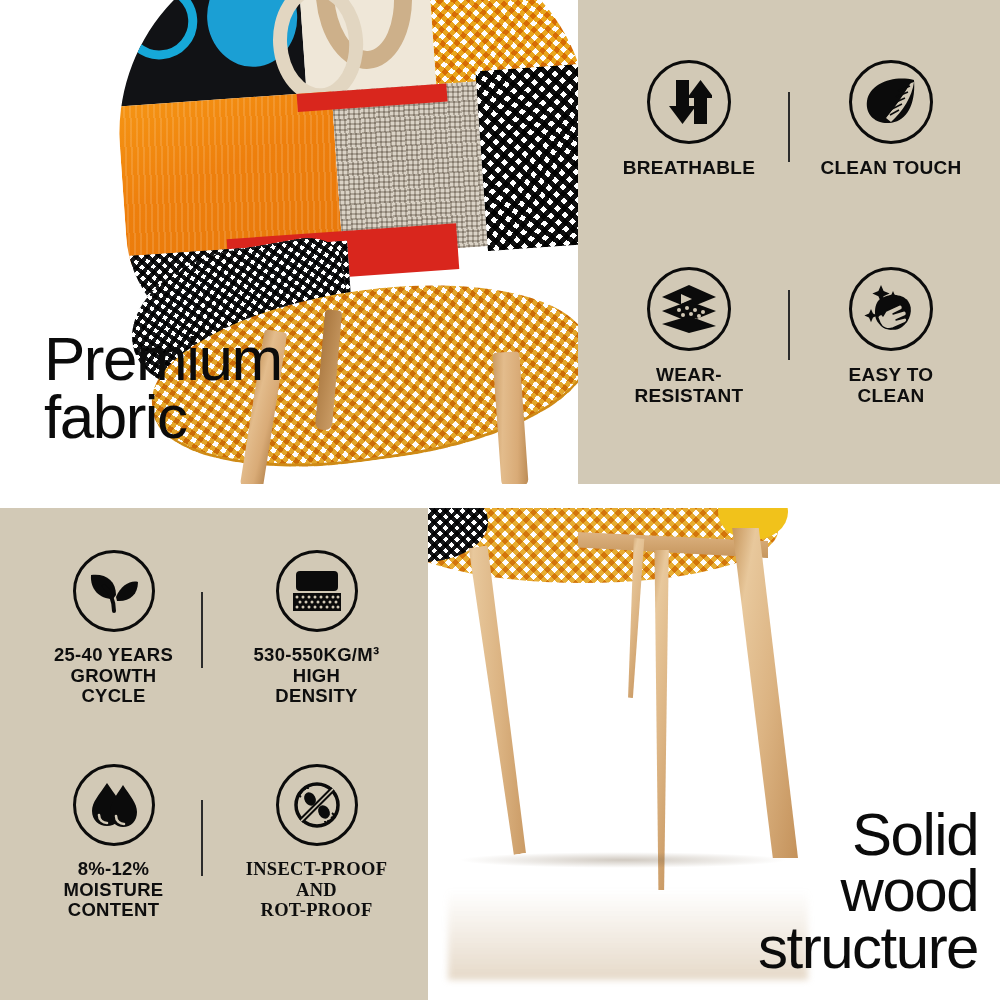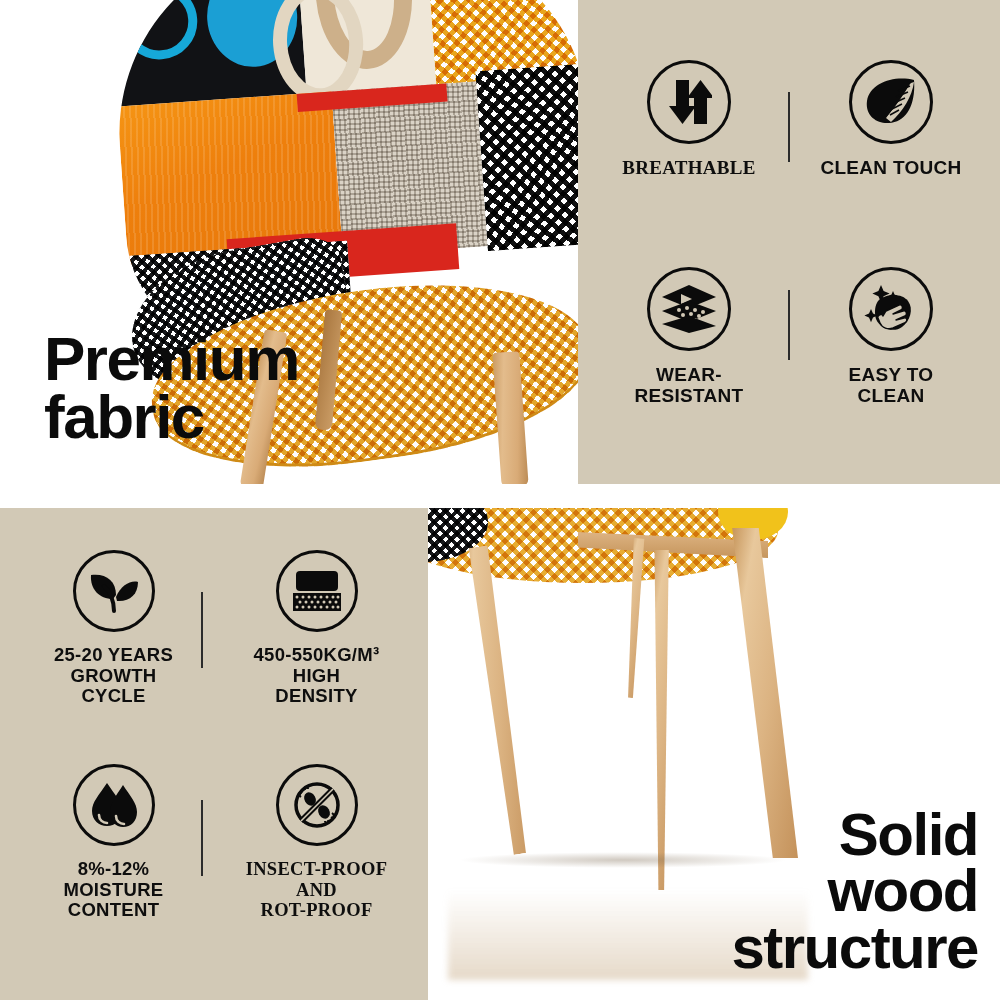--- a/index.html
+++ b/index.html
@@ -158,21 +158,21 @@
     transform:scaleY(-1);
   }
   .floor-shadow {
     position:absolute; left:30px; top:344px; width:330px; height:16px;
     background:radial-gradient(ellipse at center,rgba(120,100,75,.35),rgba(255,255,255,0) 70%);
   }
 
   
   .headline {
     position:absolute;
-    font-weight:bold;
+    font-weight:normal;
     color:#0b0b0b;
     line-height:.94;
     letter-spacing:-1.5px;
   }
   #headline-premium { left:44px; top:330px; font-size:62px; }
   #headline-solid   { right:22px; bottom:24px; font-size:60px; text-align:right; }
 
   
   .icon-grid { position:absolute; display:grid; }
   #grid-fabric {
@@ -254,21 +254,21 @@
 
   <div class="icon-grid" id="grid-fabric">
 
     <div class="icon-cell">
       <div class="icon-circle">
         <svg width="46" height="48" viewBox="0 0 46 48" aria-hidden="true">
           <path d="M4 2 h13 v26 h7 L10.5 46 L-3 28 h7 z" transform="translate(6,0)" fill="#0b0b0b"></path>
           <path d="M4 46 h13 v-26 h7 L10.5 2 L-3 20 h7 z" transform="translate(24,0)" fill="#0b0b0b"></path>
         </svg>
       </div>
-      <div class="icon-label" style="white-space: pre-line; font-family: Liberation Serif, serif;">BREATHABLE</div>
+      <div class="icon-label" style="white-space: pre-line;">BREATHABLE</div>
     </div>
 
     <div class="icon-cell">
       <div class="icon-circle">
         <svg width="54" height="50" viewBox="0 0 54 50" aria-hidden="true">
           <path d="M50 3 C30 -2 6 6 3 24 C1 38 12 47 25 46 C42 45 52 28 50 3 Z" fill="#0b0b0b"></path>
           <path d="M47 6 C40 18 32 30 22 41 L27 45 C39 34 48 20 50 5 Z" fill="#d2c9b6"></path>
           <path d="M47 7 C41 17 33 29 24 40" stroke="#d2c9b6" stroke-width="1.6" fill="none"></path>
           <path d="M46 9 L34 14 M44 15 L32 20 M41 21 L30 26 M38 27 L28 32 M35 33 L26 38" stroke="#0b0b0b" stroke-width="1.5" fill="none"></path>
         </svg>
@@ -324,21 +324,21 @@
   <div class="icon-grid" id="grid-wood">
 
     <div class="icon-cell">
       <div class="icon-circle">
         <svg width="50" height="44" viewBox="0 0 50 44" aria-hidden="true">
           <path d="M24 30 C10 30 1 20 2 6 C16 4 27 11 27 26 Z" fill="#0b0b0b"></path>
           <path d="M27 28 C32 16 42 11 49 13 C49 26 40 33 28 32 Z" fill="#0b0b0b"></path>
           <path d="M25 42 C25 32 22 24 15 17" stroke="#0b0b0b" stroke-width="4" fill="none" stroke-linecap="round"></path>
         </svg>
       </div>
-      <div class="icon-label" style="white-space: pre-line;">25-20 YEARS
+      <div class="icon-label" style="white-space: pre-line;">25-40 YEARS
 GROWTH
 CYCLE</div>
     </div>
 
     <div class="icon-cell">
       <div class="icon-circle">
         <svg width="50" height="44" viewBox="0 0 50 44" aria-hidden="true">
           <rect x="4" y="2" width="42" height="20" rx="4" fill="#0b0b0b"></rect>
           <rect x="1" y="24" width="48" height="18" fill="#0b0b0b"></rect>
           <g fill="#d2c9b6">
@@ -361,21 +361,21 @@
               <circle cx="11" cy="38" r="1.5"></circle>
             <circle cx="17" cy="38" r="1.5"></circle>
               <circle cx="23" cy="38" r="1.5"></circle>
             <circle cx="29" cy="38" r="1.5"></circle>
               <circle cx="35" cy="38" r="1.5"></circle>
             <circle cx="41" cy="38" r="1.5"></circle>
               <circle cx="46" cy="38" r="1.5"></circle>
           </g>
         </svg>
       </div>
-      <div class="icon-label" style="white-space: pre-line;">450-550KG/M³
+      <div class="icon-label" style="white-space: pre-line;">530-550KG/M³
 HIGH
 DENSITY</div>
     </div>
 
     <div class="icon-cell">
       <div class="icon-circle">
         <svg width="48" height="46" viewBox="0 0 48 46" aria-hidden="true">
           <path d="M17 1 C9 13 2 20 2 29 C2 38 9 44 17 44 C25 44 32 38 32 29 C32 20 25 13 17 1 Z" fill="#0b0b0b"></path>
           <path d="M33 3 C26 14 20 21 20 30 C20 39 26 45 33 45 C41 45 47 39 47 30 C47 21 40 14 33 3 Z" fill="#0b0b0b"></path>
           <path d="M9 33 C9 38 13 41 17 41" stroke="#d2c9b6" stroke-width="2.6" fill="none" stroke-linecap="round"></path>

